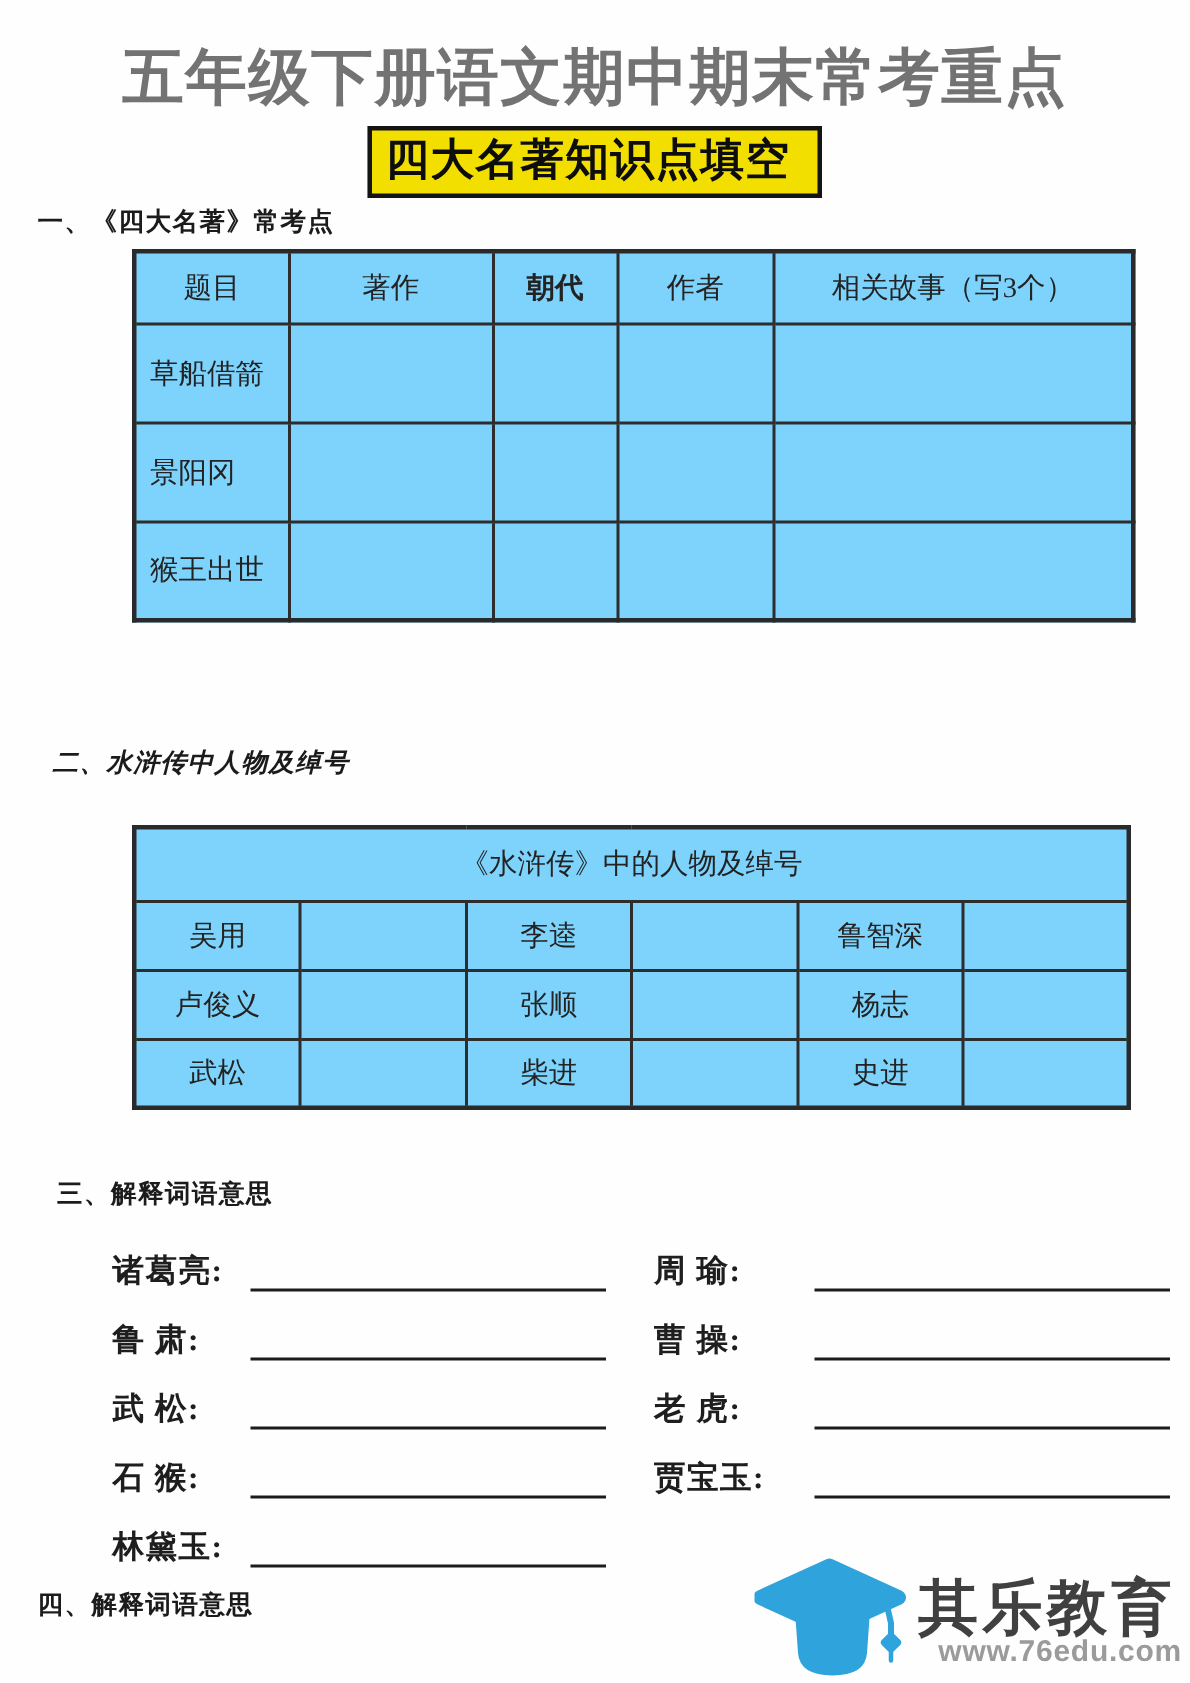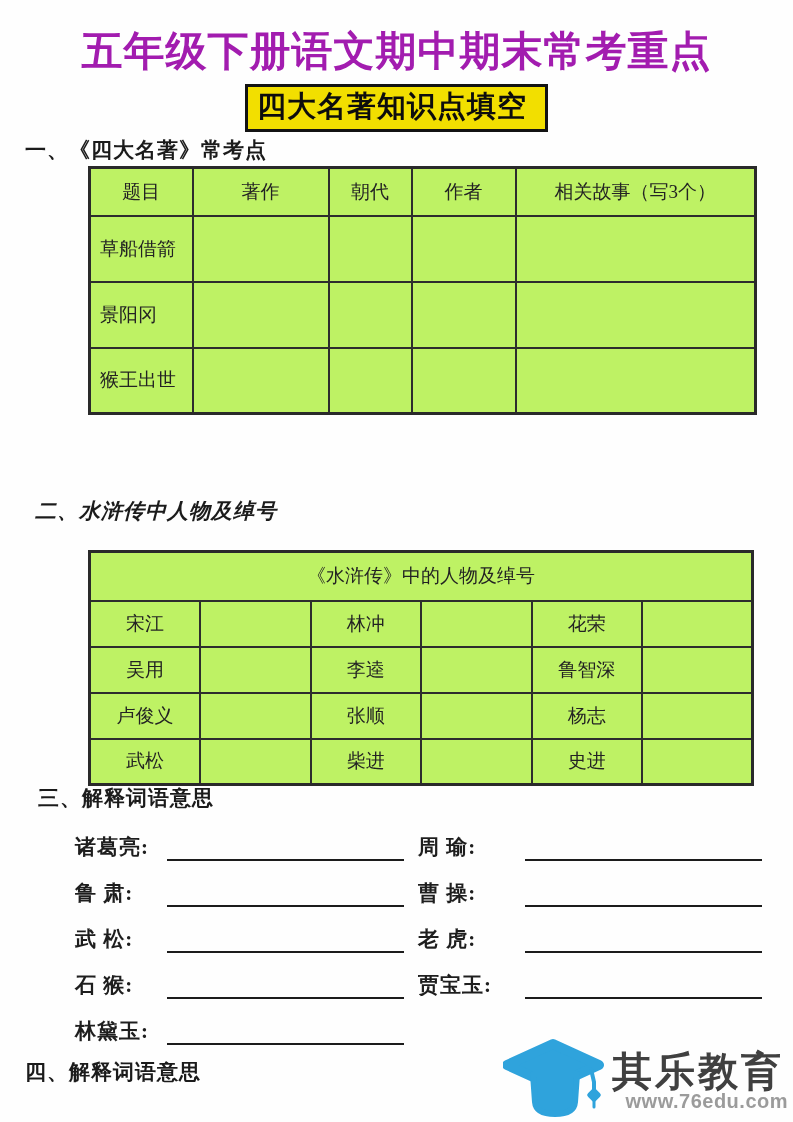--- a/index.html
+++ b/index.html
@@ -9,61 +9,61 @@
     background:#fefefe;
     font-family:"Liberation Serif","DejaVu Serif",serif;
     color:#1c1c1c;
     overflow:hidden;
   }
   .title {
     position:absolute; top:24px; left:0; width:100%;
     text-align:center;
     font-family:"Liberation Sans","DejaVu Sans",sans-serif;
     font-weight:900; font-size:41px; letter-spacing:1px;
-    color:#a21caf;
+    color:#737373;
   }
   .subtitle-wrap { position:absolute; top:84px; left:0; width:100%; text-align:center; }
   .subtitle {
     display:inline-block;
     background:#f2df00;
     border:3px solid #131313;
     padding:0 18px 2px 9px;
     font-family:"Liberation Sans","DejaVu Sans",sans-serif;
     font-weight:900; font-size:29px; letter-spacing:1px;
     color:#0d0d0d;
   }
   .sec-heading {
     position:absolute;
-    font-size:21px; font-weight:700; color:#1b1b1b;
+    font-size:17px; font-weight:700; color:#1b1b1b;
     letter-spacing:1px;
   }
   #sec1-h { left:25px; top:136px; }
   #sec2-h { left:35px; top:497px;font-style:italic; }
   #sec3-h { left:38px; top:784px; }
   #sec4-h { left:25px; top:1058px; }
 
-  table { border-collapse:collapse; table-layout:fixed; position:absolute; background:#bef264; }
+  table { border-collapse:collapse; table-layout:fixed; position:absolute; background:#7dd3fc; }
   td {
     border:2px solid #2d2d2d;
     font-size:19px; color:#232323;
     vertical-align:middle;
   }
   #table1 { left:88px; top:166px; width:666px; border:3px solid #2a2a2a; }
   #table1 td.hd { height:48px; text-align:center; }
   #table1 td.rowlabel { padding-left:9px; text-align:left; }
   #table1 tr.datarow td { height:66px; }
 
   #table2 { left:88px; top:530px; width:666px; border:3px solid #2a2a2a;margin-top:20px; }
   #table2 td.t2title { height:49px; text-align:center; font-size:19px; }
   #table2 tr.datarow td { height:46px; text-align:center; }
 
   .fill-row { position:absolute; left:75px; width:680px; height:34px; }
   .fill-group { position:absolute; top:0; display:flex; align-items:flex-end; }
   .fill-group.left  { left:0; }
-  .fill-group.right { left:343px;gap:15px; }
+  .fill-group.right { left:361px;gap:15px; }
   .fill-label {
     font-size:21px; font-weight:700; color:#1e1e1e;
     letter-spacing:1px; white-space:pre; display:inline-block; min-width:82px;
   }
   .fill-line {
     display:inline-block; width:237px; height:24px;
     border-bottom:2px solid #1c1c1c; margin-left:10px;
   }
   #fill-0 { top:833px; } #fill-1 { top:879px; } #fill-2 { top:925px; }
   #fill-3 { top:971px; } #fill-4 { top:1017px; }
@@ -90,21 +90,21 @@
   <span class="subtitle">四大名著知识点填空</span>
 </div>
 
 <div id="sec1-h" class="sec-heading">一、《四大名著》常考点</div>
 
 <table id="table1">
   <tbody>
       <tr>
     <td class="hd" style="width:103px;">题目</td>
     <td class="hd" style="width:136px;">著作</td>
-    <td class="hd" style="width:83px;">朝代</td>
+    <td class="hd" style="width:83px;font-weight:bold;">朝代</td>
     <td class="hd" style="width:104px;text-align:center;">作者</td>
     <td class="hd" style="width:240px;">相关故事（写3个）</td>
   </tr>
   <tr class="datarow">
     <td class="rowlabel">草船借箭</td>
     <td></td>
     <td></td>
     <td></td>
     <td></td>
   </tr>
@@ -124,28 +124,20 @@
   </tr>
 </tbody>
   </table>
 
 <div id="sec2-h" class="sec-heading">二、水浒传中人物及绰号</div>
 
 <table id="table2">
   <tbody>
       <tr>
     <td class="t2title" colspan="6">《水浒传》中的人物及绰号</td>
-  </tr>
-  <tr class="datarow">
-    <td style="width:110px;">宋江</td>
-    <td style="width:113px;"></td>
-    <td style="width:98px;">林冲</td>
-    <td style="width:115px;"></td>
-    <td style="width:98px;">花荣</td>
-    <td style="width:132px;"></td>
   </tr>
   <tr class="datarow">
     <td>吴用</td>
     <td></td>
     <td>李逵</td>
     <td></td>
     <td>鲁智深</td>
     <td></td>
   </tr>
   <tr class="datarow">

